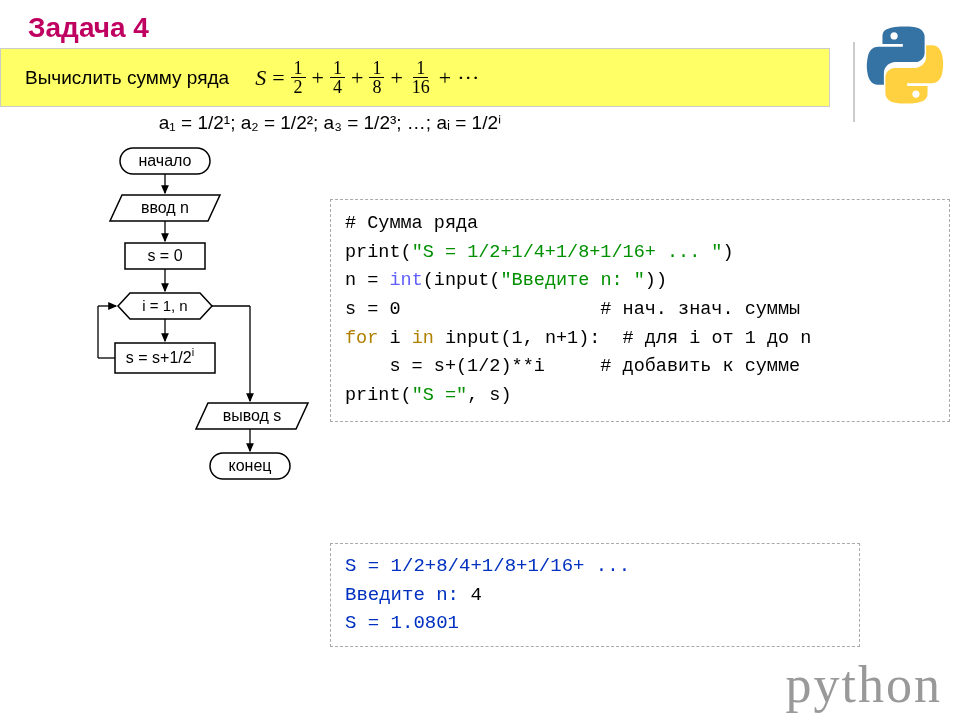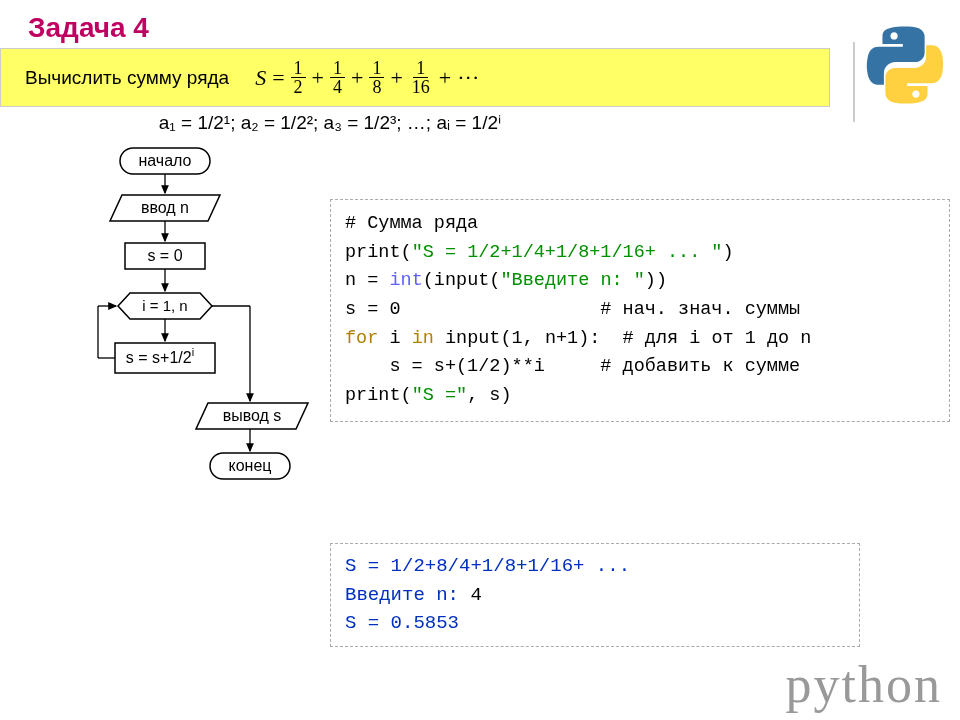--- a/index.html
+++ b/index.html
@@ -196,21 +196,21 @@
   <div class="codebox"><span class="c-comment"># Сумма ряда</span>
 <span class="c-func">print</span><span>(</span><span class="c-str">"S = 1/2+1/4+1/8+1/16+ ... "</span><span>)</span>
 <span>n = </span><span class="c-type">int</span><span>(</span><span class="c-func">input</span><span>(</span><span class="c-str">"Введите n: "</span><span>))</span>
 <span>s = 0                  </span><span class="c-comment"># нач. знач. суммы</span>
 <span class="c-kw">for</span><span> i </span><span class="c-kw">in</span><span> </span><span class="c-func">input</span><span>(1, n+1):  </span><span class="c-comment"># для i от 1 до n</span>
 <span>    s = s+(1/2)**i     </span><span class="c-comment"># добавить к сумме</span>
 <span class="c-func">print</span><span>(</span><span class="c-str">"S ="</span><span>, s)</span></div>
 
   <div class="outbox"><span>S = 1/2+8/4+1/8+1/16+ ...</span>
 <span>Введите n: </span><span class="inp">4</span>
-<span>S = 0.5853</span></div>
+<span>S = 1.0801</span></div>
 </div>
 
 <div class="sep-line"></div>
 
 <svg class="python-logo" width="80" height="80" viewBox="0 0 110 110">
   <path fill="#3673A5" d="M54 2c-13 0-22 2-26 5-3 2-4 5-4 9v10h28v4H18c-6 0-12 4-14 13-2 10-2 16 0 26 2 8 7 13 13 13h9V66c0-8 7-15 16-15h27c7 0 13-6 13-13V16c0-7-6-12-13-13-6-1-12-1-15-1zM40 10c3 0 5 2 5 5s-2 5-5 5-5-2-5-5 2-5 5-5z"></path>
   <path fill="#FFD141" d="M56 108c13 0 22-2 26-5 3-2 4-5 4-9V84H58v-4h34c6 0 12-4 14-13 2-10 2-16 0-26-2-8-7-13-13-13h-9v16c0 8-7 15-16 15H41c-7 0-13 6-13 13v22c0 7 6 12 13 13 6 1 12 1 15 1zM70 100c-3 0-5-2-5-5s2-5 5-5 5 2 5 5-2 5-5 5z"></path>
 </svg>
 
 <div class="python-text">python</div>

